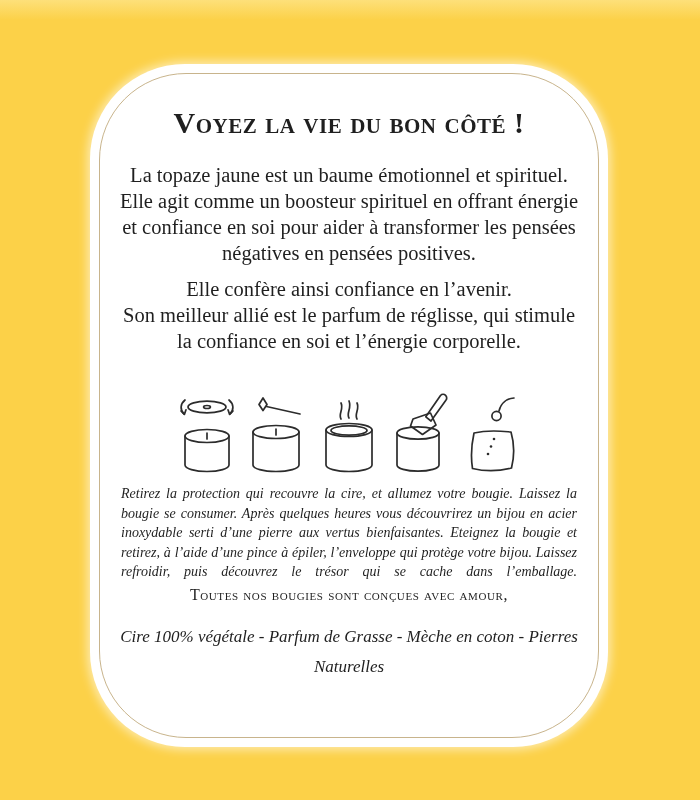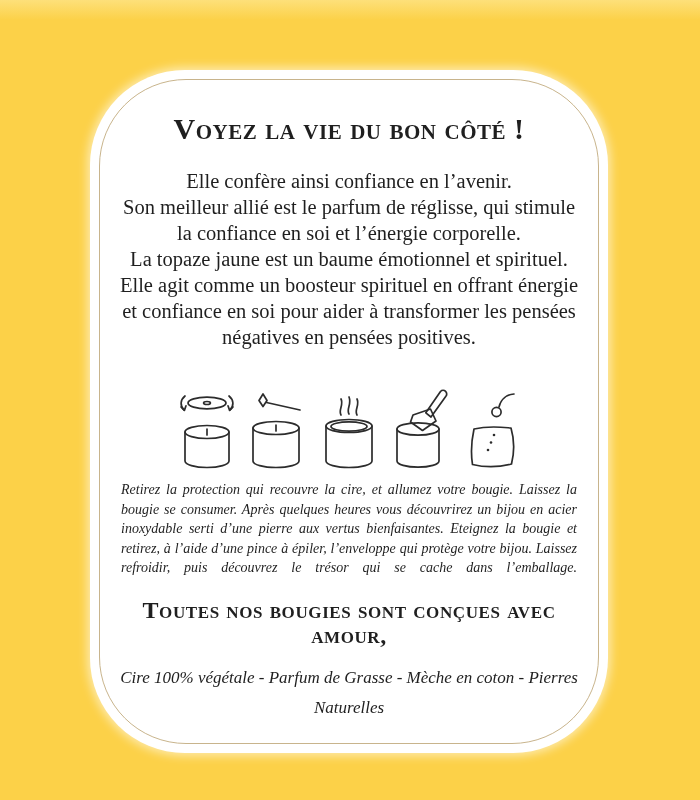--- a/index.html
+++ b/index.html
@@ -11,21 +11,21 @@
   *{margin:0;padding:0;box-sizing:border-box;}
   html,body{width:700px;height:800px;overflow:hidden;}
   body{
     background:linear-gradient(180deg,#FDE07A 0%,var(--background) 2.5%,var(--background) 100%);
     font-family:"Liberation Serif","DejaVu Serif",serif;
     color:var(--text);
     position:relative;
   }
   .card{
     position:absolute;
-    left:90px; top:70px;
+    left:90px; top:64px;
     width:518px; height:683px;
     background:var(--card);
     border-radius:95px;
     box-shadow:0 0 10px 3px rgba(255,255,255,0.55);
     overflow:hidden;
   }
   .frame{
     position:absolute;
     inset:9px;
     border:1px solid var(--frame_border);
@@ -70,54 +70,53 @@
   .instructions{
     margin-top:6px;
     padding:0 3px;
     font-style:italic;
     font-size:14px;
     line-height:19.5px;
     text-align:justify;
     text-align-last:justify;
   }
   .amour{
-    margin-top:20px;
-    font-weight:700;
+    font-weight:400;
     font-variant:small-caps;
-    font-size:24px;
+    font-size:16px;
     line-height:25px;
     letter-spacing:0.6px;
   }
   .footnote{
     margin-top:15px;
     font-style:italic;
     font-size:17px;
     line-height:30px;
   }
 </style>
 </head>
 <body>
 
 <div class="card">
   <div class="frame"></div>
   <div class="content">
 
     <h1 class="title">Voyez la vie du bon côté !</h1>
 
-    <p class="para para-benefit">
-      <span class="line">Elle confère ainsi confiance en l’avenir.</span>
-      <span class="line">Son meilleur allié est le parfum de réglisse, qui stimule</span>
-      <span class="line">la confiance en soi et l’énergie corporelle.</span>
-    </p>
-
     <p class="para para-intro">
       <span class="line">La topaze jaune est un baume émotionnel et spirituel.</span>
       <span class="line">Elle agit comme un boosteur spirituel en offrant énergie</span>
       <span class="line">et confiance en soi pour aider à transformer les pensées</span>
       <span class="line">négatives en pensées positives.</span>
+    </p>
+
+    <p class="para para-benefit">
+      <span class="line">Elle confère ainsi confiance en l’avenir.</span>
+      <span class="line">Son meilleur allié est le parfum de réglisse, qui stimule</span>
+      <span class="line">la confiance en soi et l’énergie corporelle.</span>
     </p>
 
     <div class="icons-row">
 
       <span class="step-icon">
         <svg width="64" height="86" viewBox="0 0 64 86">
           <g class="stk">
             <ellipse cx="32" cy="15" rx="19" ry="5.8"></ellipse>
             <ellipse cx="32" cy="15" rx="3.4" ry="1.5"></ellipse>
             <path d="M10,8 c-5,4 -5,10 -1,14"></path>

